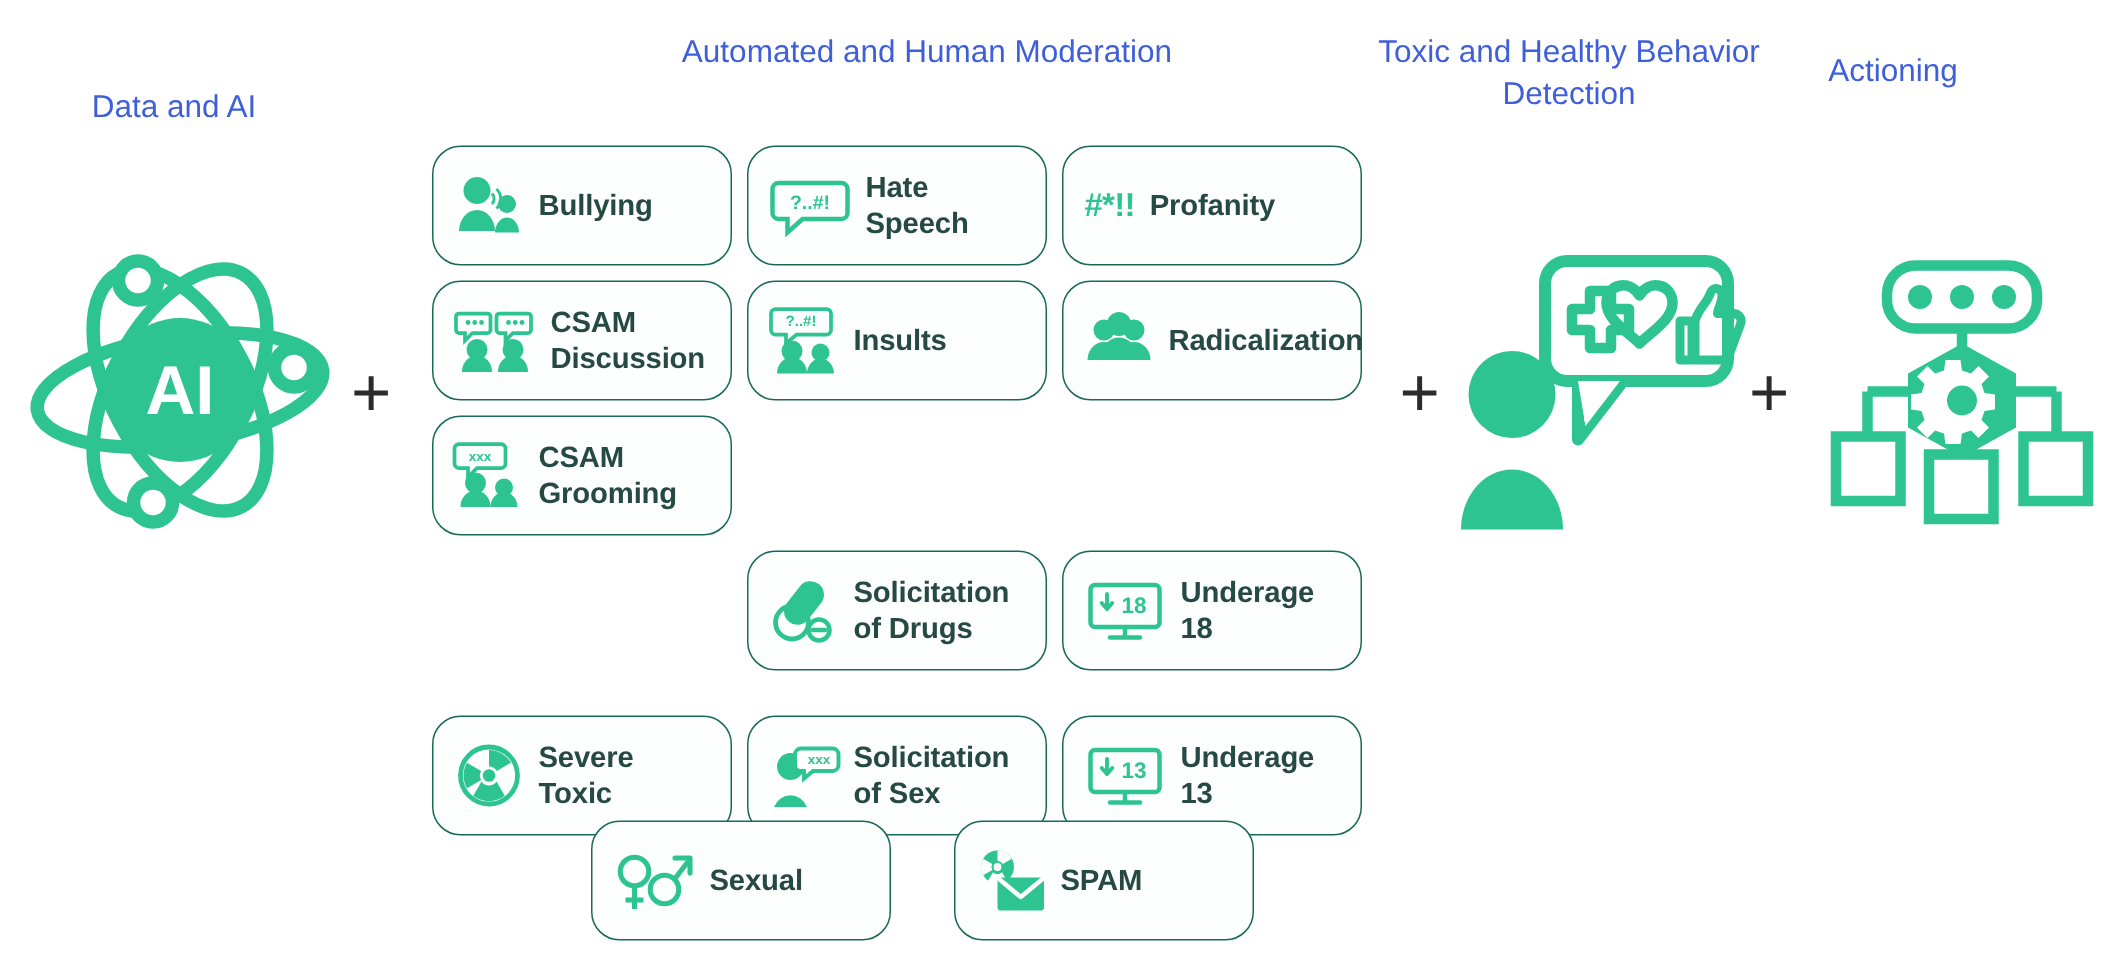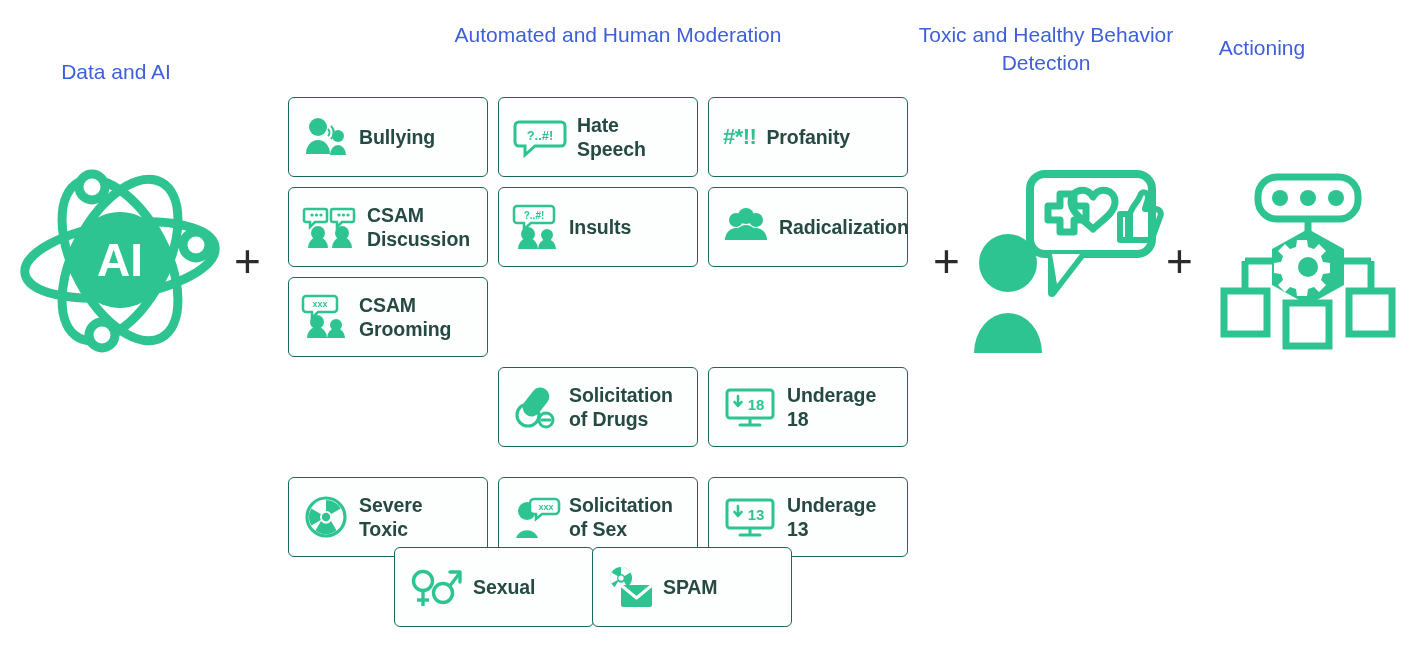--- a/index.html
+++ b/index.html
@@ -42,21 +42,21 @@
   .bigicon { position: absolute; }
   #atom-icon   { left: 20px;  top: 163px; width: 200px; height: 195px; }
   #toxic-icon  { left: 960px; top: 168px; width: 200px; height: 190px; }
   #action-icon { left: 1218px;top: 173px; width: 180px; height: 175px; }
 
   
   .card {
     position: absolute;
     background: #fdfefe;
     border: 1.6px solid #19695a;
-    border-radius: 6px;
+    border-radius: 19px;
     display: flex;
     flex-direction: row;
     align-items: center;
     gap: 10px;
     padding: 0 14px;
   }
   .card .ic {
     flex: 0 0 auto;
     width: 46px; height: 46px;
     display: flex; align-items: center; justify-content: center;
@@ -84,21 +84,21 @@
   .col2 { left: 498px;  width: 200px; }
   .col3 { left: 708px;  width: 200px; }
   
   .row1 { top: 97px;  height: 80px; }
   .row2 { top: 187px; height: 80px; }
   .row3 { top: 277px; height: 80px; }
   .row4 { top: 367px; height: 80px; }
   .row5 { top: 457px; height: 80px; margin-top: 20px; }
   .row6 { top: 547px; height: 80px; }
   .botA { left: 394px; width: 200px; }
-  .botB { left: 592px; width: 200px; }
+  .botB { left: 636px; width: 200px; }
 
   svg { display: block; overflow: visible; }
 </style>
 </head>
 <body>
 
 <div class="stage">
 
   <div class="hdr" id="hdr-data">Data and AI</div>
   <div class="hdr" id="hdr-mod">Automated and Human Moderation</div>

